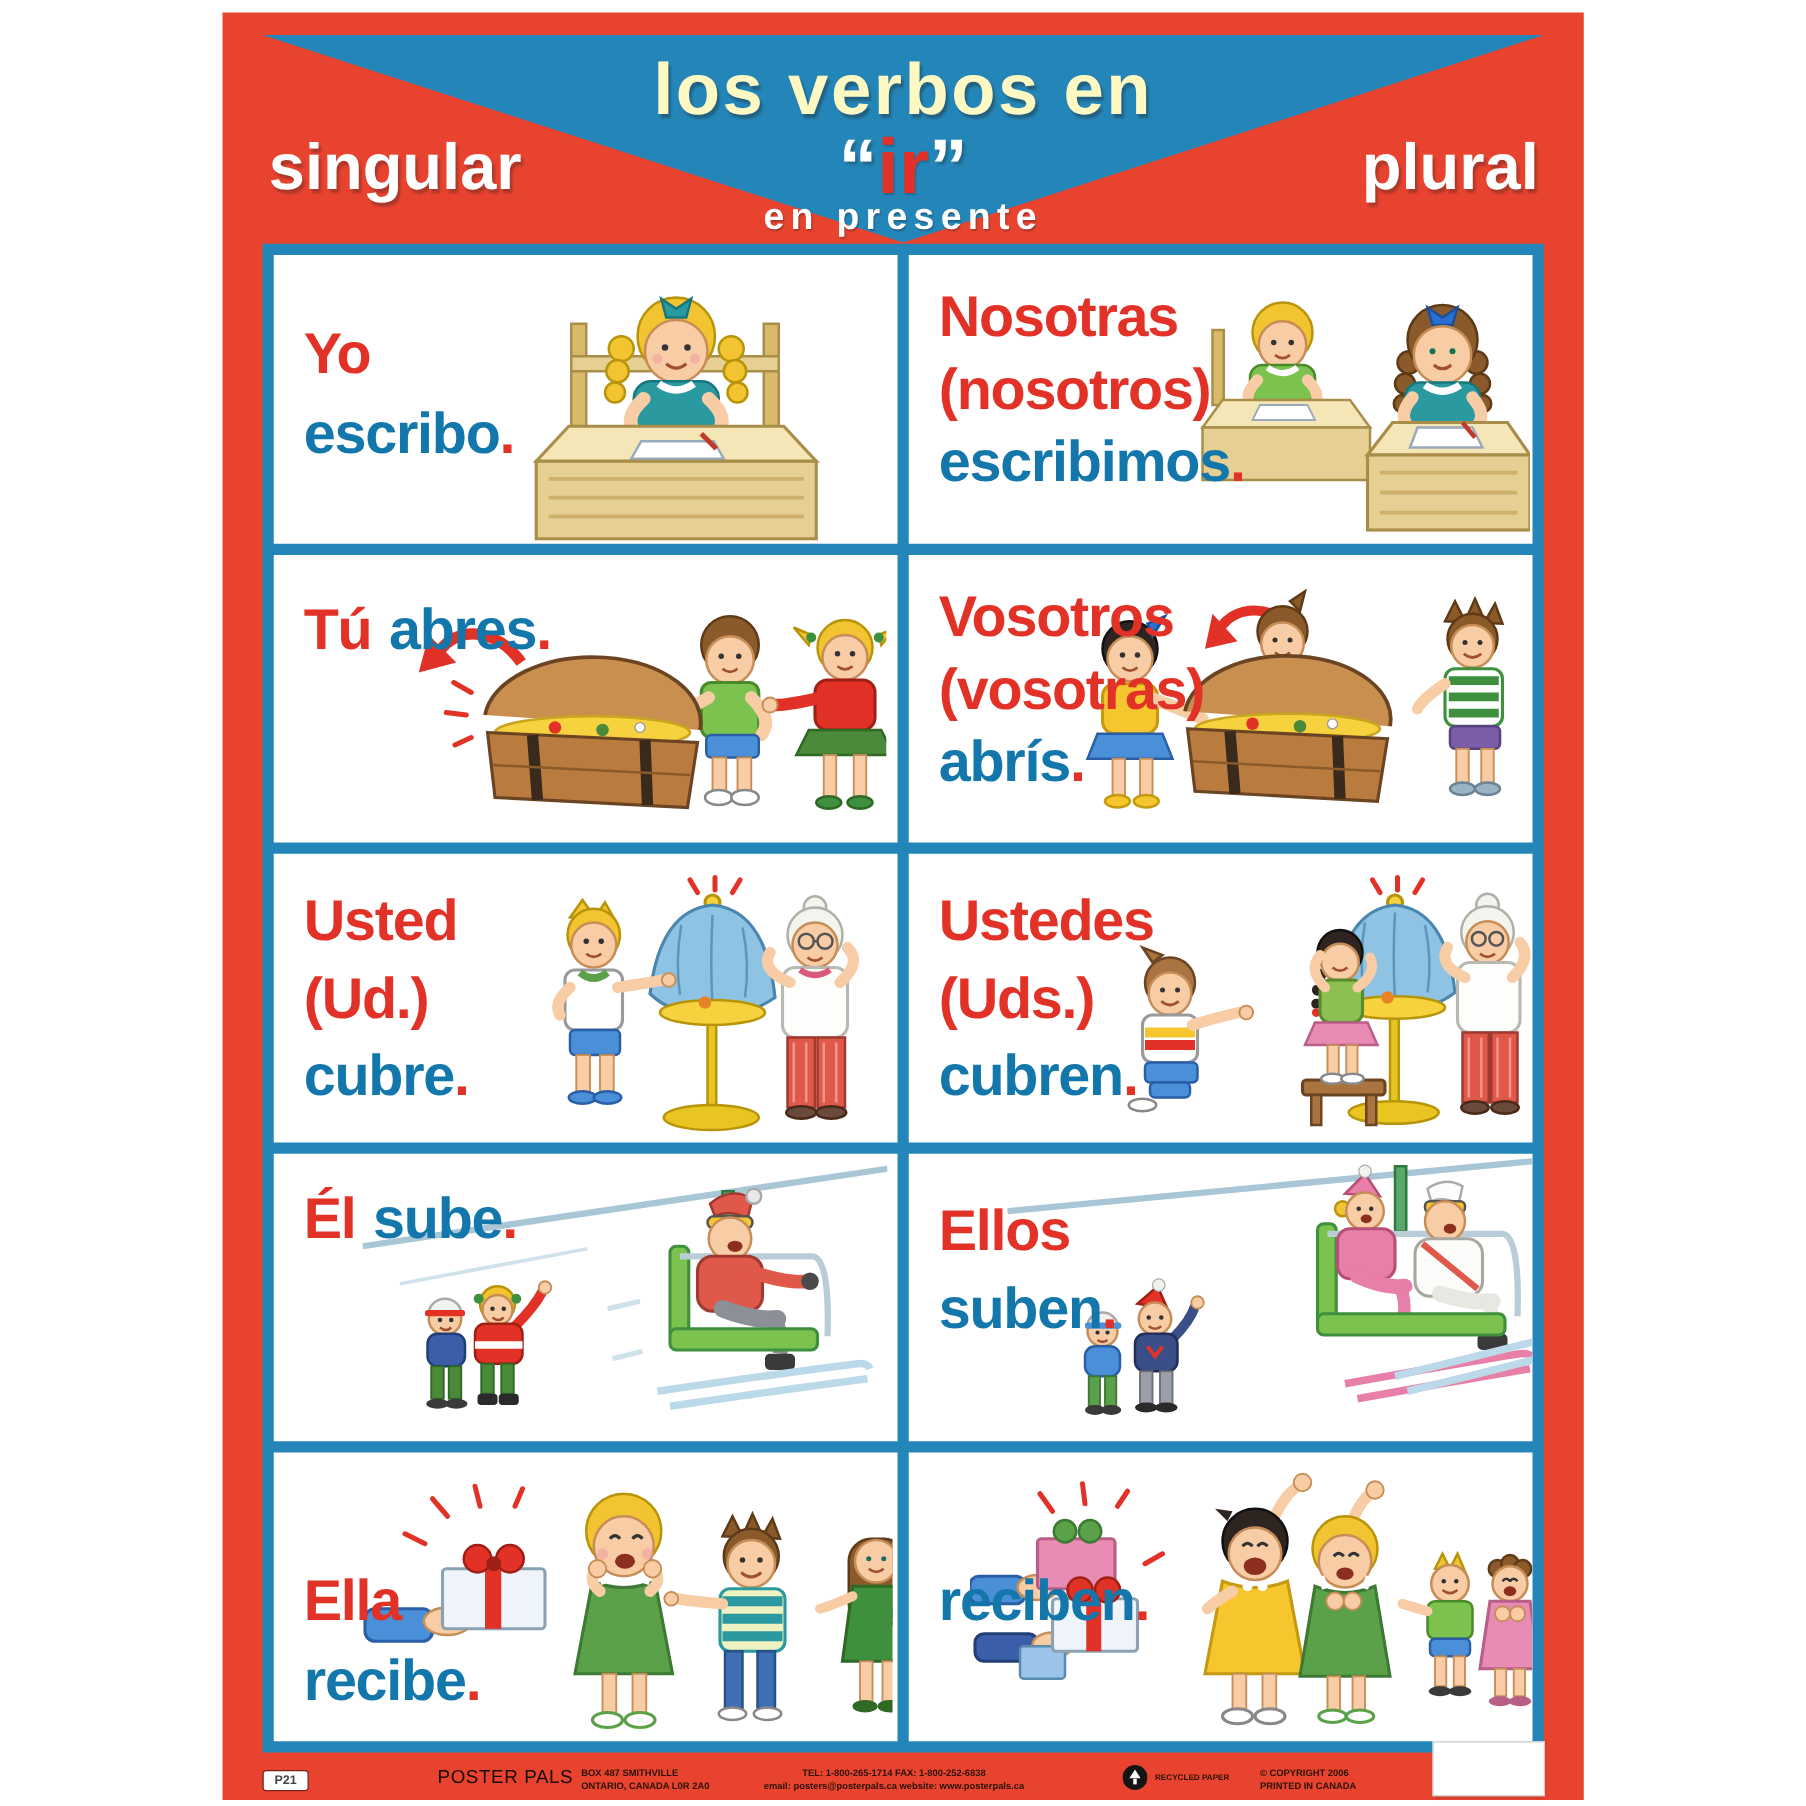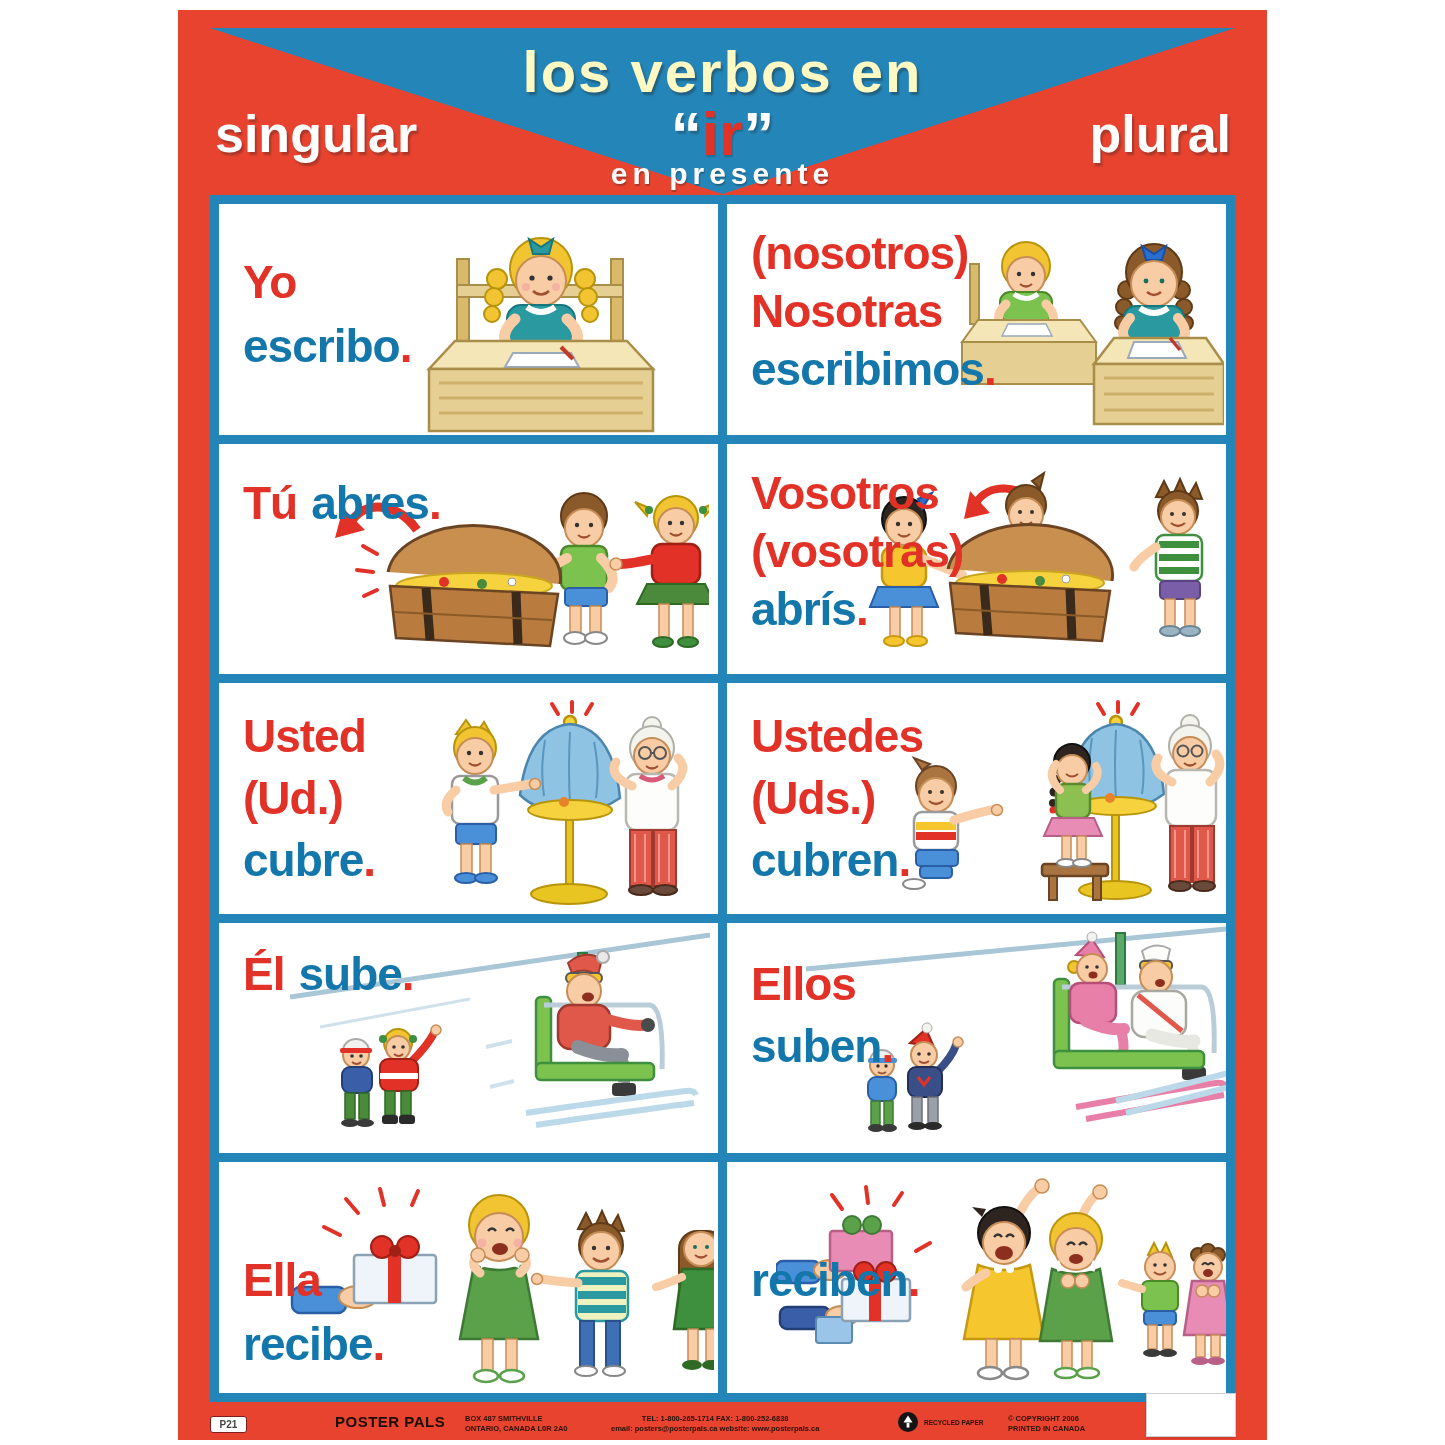--- a/index.html
+++ b/index.html
@@ -72,21 +72,21 @@
   #r5l .cap{top:86px;line-height:64px;}
   #r5r .cap{top:86px;line-height:64px;}
   .art{position:absolute;z-index:1;}
   
   .footer-band{position:absolute;left:0;top:1392px;width:100%;height:38px;}
   .item-code{
     position:absolute;left:32px;top:14px;width:37px;height:17px;
     background:#ffffff;border:1px solid #7f1d1d;border-radius:3px;
     font-size:10px;color:#444;text-align:center;line-height:15px;font-weight:700;
   }
-  .brand{position:absolute;left:157px;top:11px;font-size:15px;font-weight:700;color:#190c06;letter-spacing:.5px;}
+  .brand{position:absolute;left:172px;top:11px;font-size:15px;font-weight:400;color:#190c06;letter-spacing:.5px;}
   .f-small{position:absolute;font-size:7.5px;line-height:9.5px;color:#2a1208;font-weight:700;}
   .addr{left:287px;top:12px;}
   .tel{left:433px;top:12px;text-align:center;}
   .recycle-wrap{position:absolute;left:720px;top:10px;display:flex;align-items:center;}
   .recycle-circle{width:20px;height:20px;}
   .recycle-label{font-size:6.5px;color:#2a1208;font-weight:700;margin-left:6px;}
   .copyright{left:830px;top:12px;}
   .blank-label{
     position:absolute;left:968px;top:1383px;width:90px;height:44px;
     background:#ffffff;border:1px solid #d0d0d0;box-shadow:0 1px 2px rgba(0,0,0,.15);
@@ -138,22 +138,22 @@
         <polygon points="38,148 262,148 236,120 64,120" fill="#f4e6b6" stroke="#a98e4a" stroke-width="2.5"></polygon>
         <polygon points="122,132 180,132 188,146 114,146" fill="#ffffff" stroke="#99aabb" stroke-width="2"></polygon>
         <line x1="170" y1="126" x2="182" y2="138" stroke="#c0392b" stroke-width="4"></line>
         <rect x="38" y="148" width="224" height="62" fill="#e6cf93" stroke="#a98e4a" stroke-width="2.5"></rect>
         <path d="M48,162 h204 M48,177 h204 M48,192 h204" stroke="#cdb06a" stroke-width="3" fill="none"></path>
       </svg>
     </div>
 
     <div class="cell" id="r1r">
       <div class="cap">
+        <div class="line"><span class="r">Nosotras</span></div>
         <div class="line"><span class="r">(nosotros)</span></div>
-        <div class="line"><span class="r">Nosotras</span></div>
         <div class="line"><span class="b">escribimos</span><span class="r">.</span></div>
       </div>
       <svg class="art" style="right:2px;bottom:6px;width:290px;height:205px" viewBox="0 0 290 205">
         <rect x="36" y="40" width="9" height="60" fill="#d9b96a" stroke="#a98e4a" stroke-width="2"></rect>
         <circle cx="92" cy="42" r="24" fill="#f2c431" stroke="#b8940a" stroke-width="2"></circle>
         <circle cx="92" cy="52" r="19" fill="#f8cda6" stroke="#c78d57" stroke-width="2"></circle>
         <circle cx="85" cy="50" r="2.2" fill="#333"></circle>
           <circle cx="99" cy="50" r="2.2" fill="#333"></circle>
         <path d="M86,60 q6,5 12,0" stroke="#a05030" stroke-width="2.2" fill="none"></path>
         <rect x="66" y="68" width="52" height="30" rx="10" fill="#7cc24f" stroke="#4a8a28" stroke-width="2"></rect>

